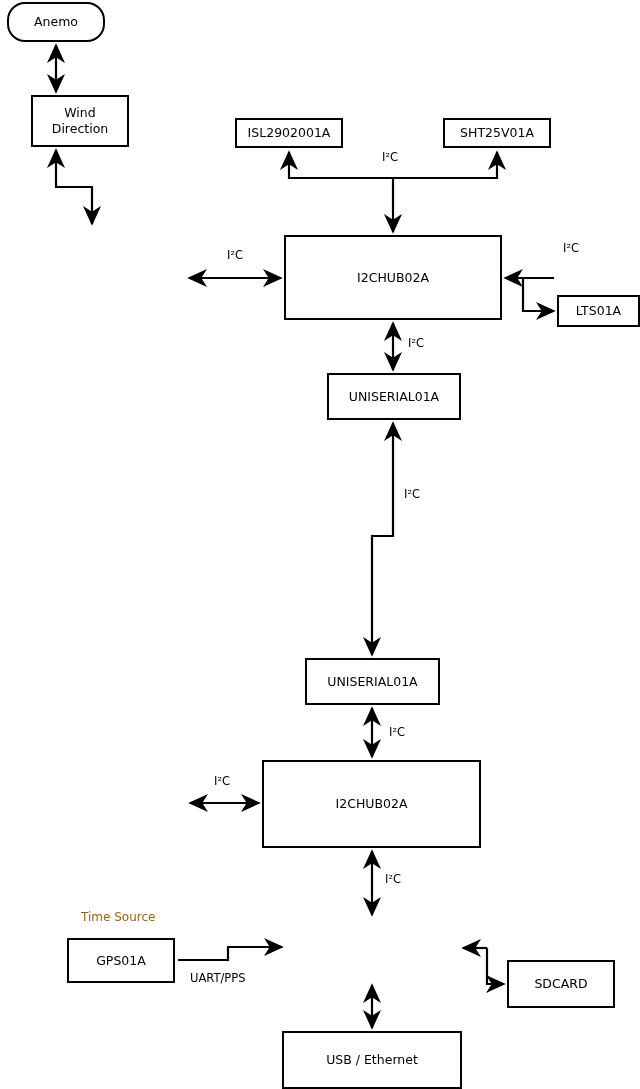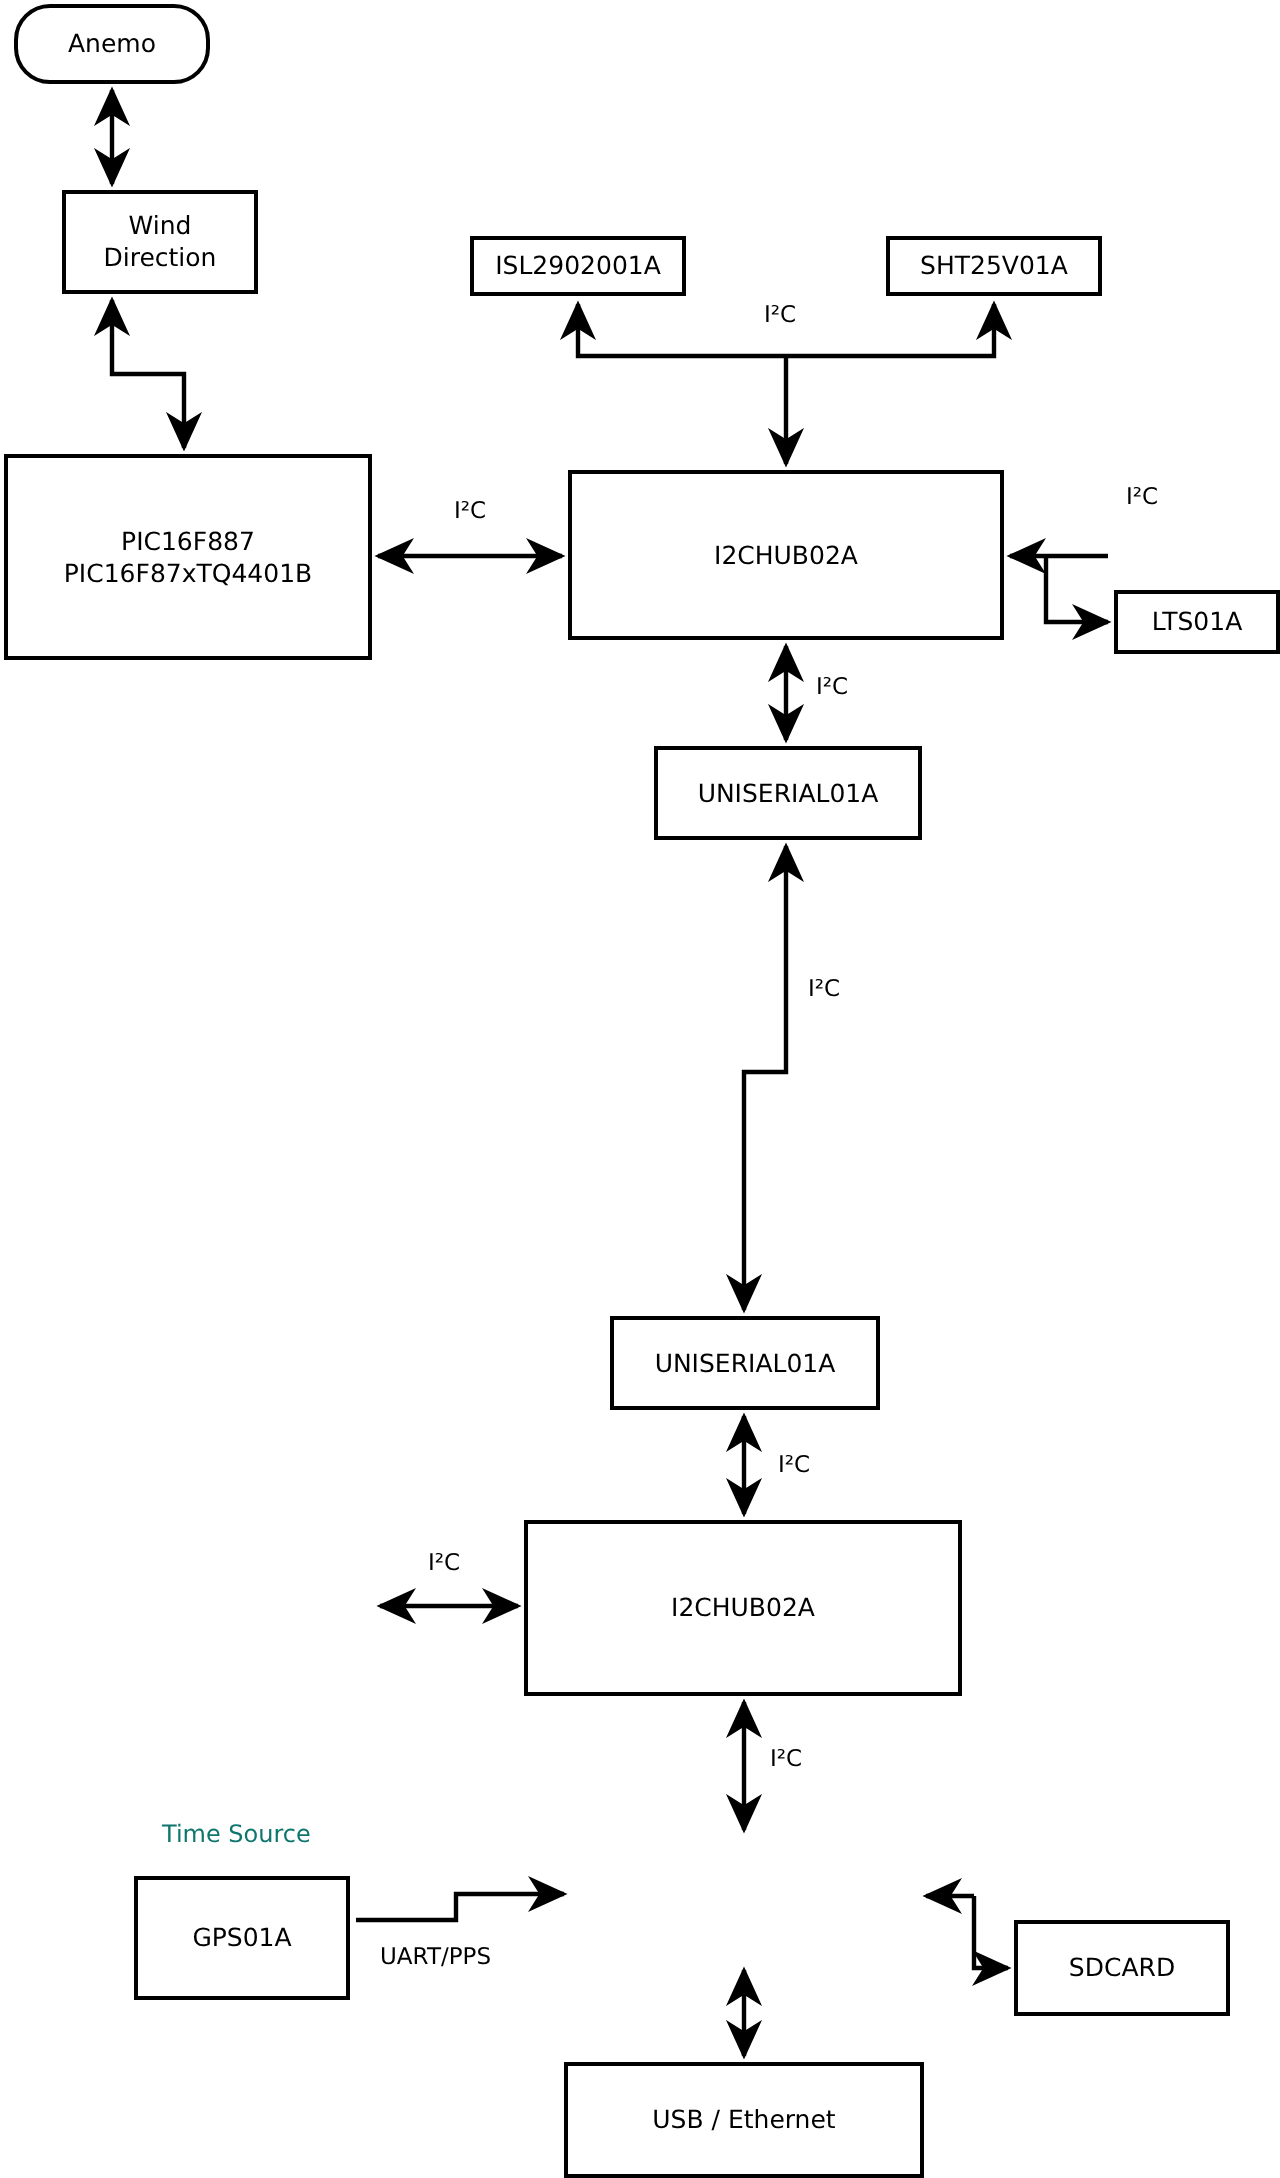--- a/index.html
+++ b/index.html
@@ -40,21 +40,21 @@
   .edge-label {
     position: absolute;
     color: #000000;
     font-size: 11.5px;
     line-height: 1;
     z-index: 4;
     white-space: nowrap;
   }
   .free-label {
     position: absolute;
-    color: #0f766e;
+    color: #a16207;
     font-size: 12px;
     line-height: 1;
     z-index: 4;
     white-space: nowrap;
   }
 </style>
 </head>
 <body>
 
 <div id="canvas">
@@ -101,39 +101,37 @@
 
       <line x1="372" y1="985" x2="372" y2="1028" marker-end="url(#ah)" marker-start="url(#ah-start)"></line>
     </g>
   </svg>
 
   <div class="node" style="left:7px; top:2px; width:98px; height:40px;border-radius:18px;">Anemo</div>
 
   <div class="node" style="left:7px; top:95px; width:98px; height:52px;margin-left:24px;">Wind
 Direction</div>
 
-  <div class="node" style="left:2px; top:227px; width:184px; height:103px;">PIC16F887
-PIC16F87xTQ4401B</div>
 
   <div class="node" style="left:235px; top:118px; width:108px; height:30px;">ISL2902001A</div>
 
   <div class="node" style="left:443px; top:118px; width:108px; height:30px;">SHT25V01A</div>
 
   <div class="node" style="left:284px; top:235px; width:218px; height:85px;">I2CHUB02A</div>
 
   <div class="node" style="left:557px; top:295px; width:83px; height:32px;">LTS01A</div>
 
   <div class="node" style="left:327px; top:373px; width:134px; height:47px;">UNISERIAL01A</div>
 
   <div class="node" style="left:305px; top:658px; width:135px; height:47px;">UNISERIAL01A</div>
 
 
   <div class="node" style="left:262px; top:760px; width:219px; height:88px;">I2CHUB02A</div>
 
-  <div class="node" style="left:67px; top:938px; width:108px; height:62px;">GPS01A</div>
+  <div class="node" style="left:67px; top:938px; width:108px; height:45px;">GPS01A</div>
 
 
   <div class="node" style="left:507px; top:960px; width:108px; height:48px;">SDCARD</div>
 
   <div class="node" style="left:282px; top:1031px; width:180px; height:58px;">USB / Ethernet</div>
 
   <div class="edge-label" style="left:227px; top:250px;">I²C</div>
 
   <div class="edge-label" style="left:382px; top:152px;">I²C</div>
 

